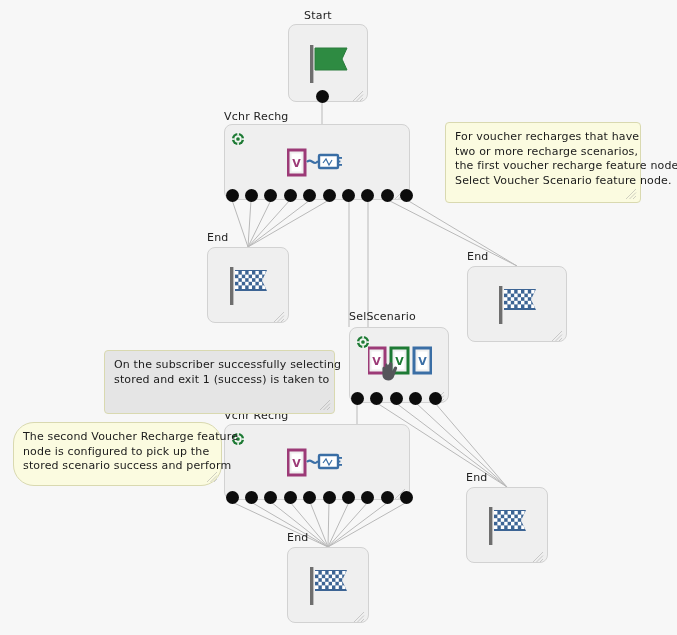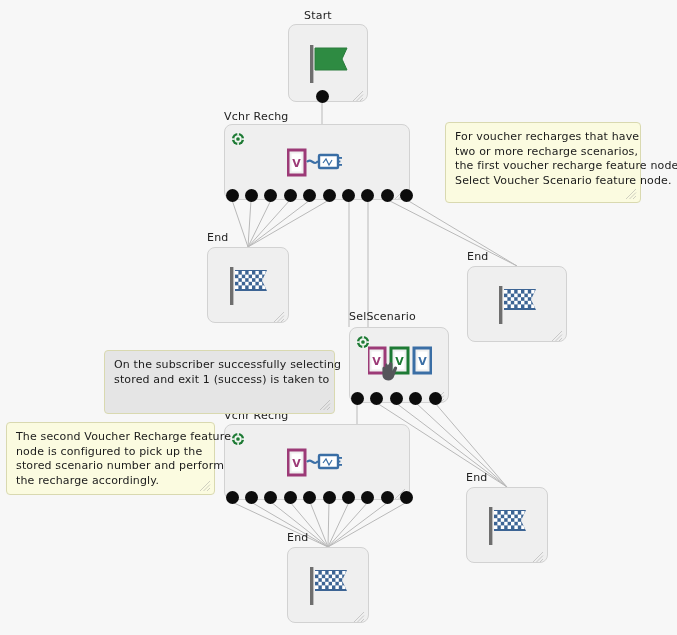--- a/index.html
+++ b/index.html
@@ -393,23 +393,22 @@
             <path d="M11,1 L1,11 M11,4.5 L4.5,11 M11,8 L8,11" stroke="#9a9a9a" stroke-width="1" fill="none"></path>
           </svg></div>
       </div>
       <div class="note" style="left: 104px; top: 350px; width: 231px; min-height: 64px; background: #e5e5e5; border-color: rgb(217, 217, 176);">
         <div>On the subscriber successfully selecting</div>
         <div>stored and exit 1 (success) is taken to</div>
         <div class="resize-grip"><svg viewBox="0 0 12 12" width="12" height="12">
             <path d="M11,1 L1,11 M11,4.5 L4.5,11 M11,8 L8,11" stroke="#9a9a9a" stroke-width="1" fill="none"></path>
           </svg></div>
       </div>
-      <div class="note" style="left: 6px; top: 422px; width: 209px; min-height: 64px; background: rgb(251, 251, 224); border-color: rgb(217, 217, 176);">
+      <div class="note" style="left: 13px; top: 422px; width: 209px; min-height: 64px; background: rgb(251, 251, 224); border-color: rgb(217, 217, 176); border-radius: 21px;">
         <div>The second Voucher Recharge feature</div>
         <div>node is configured to pick up the</div>
-        <div>stored scenario number and perform</div>
-        <div>the recharge accordingly.</div>
+        <div>stored scenario success and perform</div>
         <div class="resize-grip"><svg viewBox="0 0 12 12" width="12" height="12">
             <path d="M11,1 L1,11 M11,4.5 L4.5,11 M11,8 L8,11" stroke="#9a9a9a" stroke-width="1" fill="none"></path>
           </svg></div>
       </div>
     </div>
 </div>
 
 </body></html>

